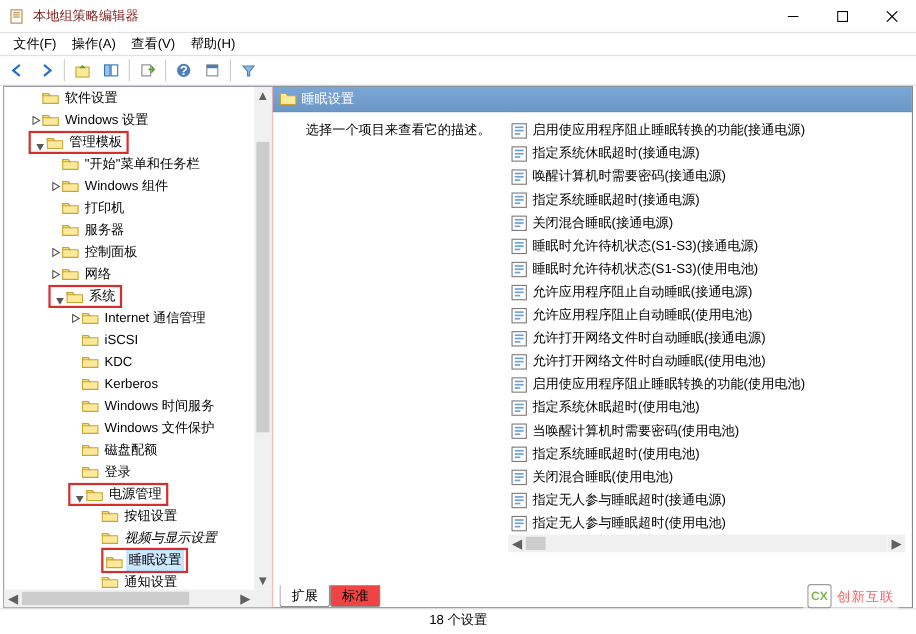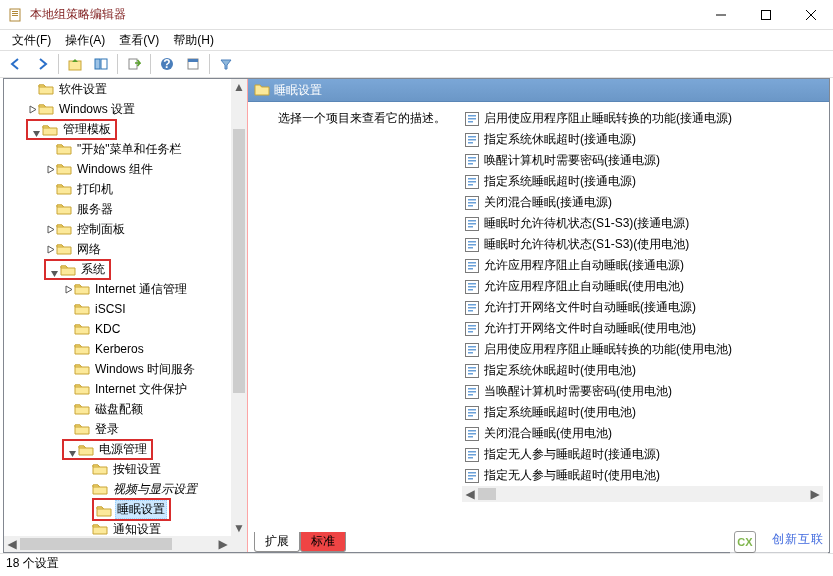--- a/index.html
+++ b/index.html
@@ -50,25 +50,25 @@
 .setting-icon { width: 16px; height: 16px; display:inline-flex; margin-right: 4px; }
 .tail-scroll { display:flex; align-items:center; height:16px; margin: 0 6px 0 4px; }
 .tail-scroll .track { flex:1; height:16px; background:#f0f0f0; position:relative; }
 .tail-scroll .small-thumb { position:absolute; top:2px; bottom:2px; left:0; width:18px; background:#cdcdcd; }
 .tail-scroll .arrow { width:16px; height:16px; background:#f0f0f0; display:flex; align-items:center; justify-content:center; color:#606060;}
 
 .tabs { height: 20px; display: flex; align-items: flex-end; padding-left: 6px; gap: -1px; }
 .tab { border: 1px solid #919191; border-top: none; padding: 1px 10px; background: #fff; position: relative; border-radius: 0 0 3px 3px; }
 .tab.inactive { background: #ef4444; }
 
-.statusbar { height: 20px; display: flex; align-items: center; padding: 0 6px; border-top: 1px solid #e0e0e0; }
-
-.watermark { position: absolute; right: 5px; bottom: 22px; opacity: 0.85; display:flex; gap:16px; background:rgba(255,255,255,0.7); padding:1px 4px; }
+.statusbar { height: 20px; display: flex; align-items: center; padding: 0 6px; border-top: 1px solid #e0e0e0; justify-content: center; }
+
+.watermark { position: absolute; right: 16px; bottom: 22px; opacity: 0.85; display:flex; align-items:center; gap:5px; background:rgba(255,255,255,0.7); padding:1px 4px; }
 .watermark .wm-icon { width:22px; height:22px; border:1.5px solid #8a8a8a; border-radius:3px; display:flex; align-items:center; justify-content:center; font-weight:bold; color:#6aa92f; font-size:11px; }
-.watermark .wm-text { color:#1d4ed8; font-size:12px; letter-spacing:1px; }
+.watermark .wm-text { color:#ef4444; font-size:12px; letter-spacing:1px; }
 
 svg { display: block; }
 </style>
 </head>
 <body>
 
 <div class="titlebar">
   <span class="app-icon">
     <svg viewBox="0 0 16 16">
         <rect x="2" y="2" width="10" height="12" fill="#fff" stroke="#b08838"></rect>
@@ -342,21 +342,21 @@
           <span class="tree-label">Windows 时间服务</span>
         </div>
         <div class="tree-row" style="padding-left: 58px;">
           <span class="tw"></span>
           <span class="folder-icon">
             <svg viewBox="0 0 16 16">
               <path d="M1 4 h5 l1.5 2 H15 v7 H1 Z" fill="#fce99a" stroke="#c9a536"></path>
               <path d="M1 4 h5 l1.5 2 H1 Z" fill="#f6dd7a" stroke="#c9a536"></path>
             </svg>
           </span>
-          <span class="tree-label">Internet 文件保护</span>
+          <span class="tree-label">Windows 文件保护</span>
         </div>
         <div class="tree-row" style="padding-left: 58px;">
           <span class="tw"></span>
           <span class="folder-icon">
             <svg viewBox="0 0 16 16">
               <path d="M1 4 h5 l1.5 2 H15 v7 H1 Z" fill="#fce99a" stroke="#c9a536"></path>
               <path d="M1 4 h5 l1.5 2 H1 Z" fill="#f6dd7a" stroke="#c9a536"></path>
             </svg>
           </span>
           <span class="tree-label">磁盘配额</span>

